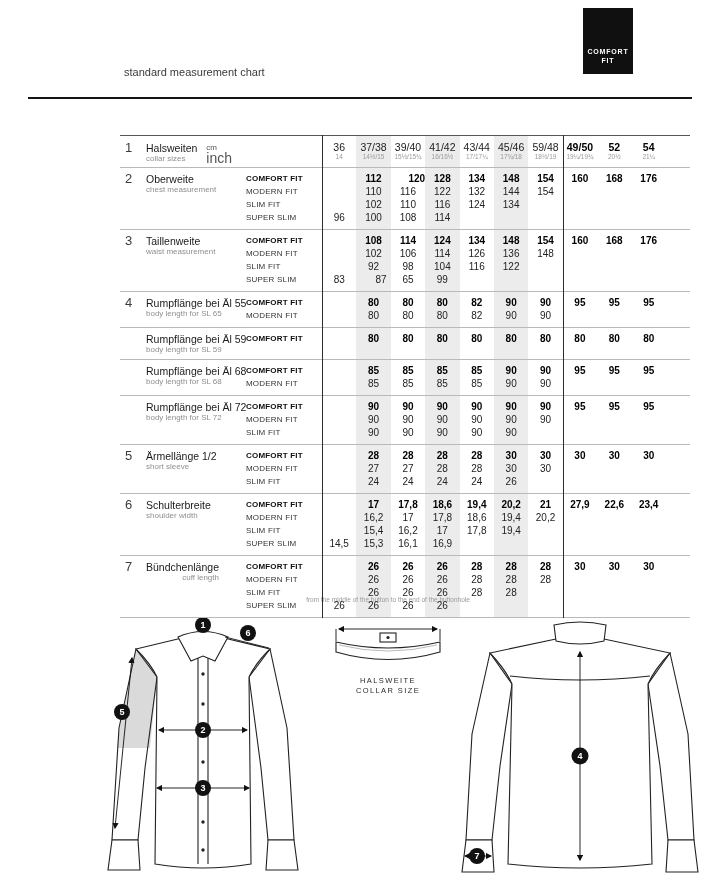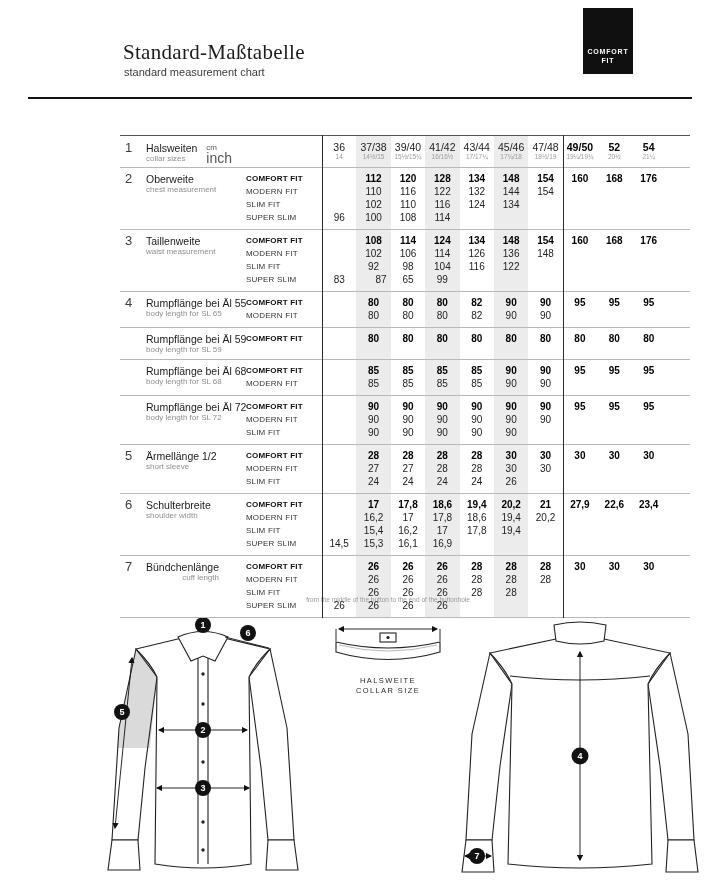--- a/index.html
+++ b/index.html
@@ -54,21 +54,20 @@
   .fw { fill:#fff; stroke:#222; stroke-width:1.1; }
   .mk { stroke:#111; stroke-width:.9; fill:none; }
   .mc { fill:#111; }
   .mt { fill:#fff; font-family:"Liberation Sans",sans-serif; font-size:9px; font-weight:bold; text-anchor:middle; }
 </style>
 </head>
 <body>
 
 <div class="page">
 
-  <div class="title">Standard-Maßtabelle</div>
   <div class="subtitle">standard measurement chart</div>
   <div class="badge">
     <span>COMFORT</span>
     <span>FIT</span>
   </div>
   <div class="rule"></div>
 
   <div class="tbl">
       <div class="stripe" style="left: 236.4px;"></div>
       <div class="stripe" style="left: 305.2px;"></div>
@@ -106,21 +105,21 @@
         </div>
         <div class="hcell">
           <div class="hcm">43/44</div>
           <div class="hin">17/17¼</div>
         </div>
         <div class="hcell">
           <div class="hcm">45/46</div>
           <div class="hin">17¾/18</div>
         </div>
         <div class="hcell">
-          <div class="hcm">47/48</div>
+          <div class="hcm">59/48</div>
           <div class="hin">18½/19</div>
         </div>
         <div class="hcell boldcol">
           <div class="hcm">49/50</div>
           <div class="hin">19¼/19¾</div>
         </div>
         <div class="hcell boldcol">
           <div class="hcm">52</div>
           <div class="hin">20½</div>
         </div>
@@ -133,21 +132,21 @@
         <div class="num" style="grid-area: 1 / 1 / span 4;">2</div>
         <div class="lblcell" style="grid-area: 1 / 2 / span 4;">
           <div>
             <div class="lde">Oberweite</div>
             <div class="len">chest measurement</div>
           </div>
         </div>
         <div class="fitcell comfort" style="grid-area: 1 / 3;">COMFORT FIT</div>
         <div class="val" style="grid-area: 1 / 4;"></div>
         <div class="val b" style="grid-area: 1 / 5;">112</div>
-        <div class="val b" style="grid-area: 1 / 6;">120</div>
+        <div class="val b" style="grid-area: 1 / 6; text-align: right;">120</div>
         <div class="val b" style="grid-area: 1 / 7;">128</div>
         <div class="val b" style="grid-area: 1 / 8;">134</div>
         <div class="val b" style="grid-area: 1 / 9;">148</div>
         <div class="val b" style="grid-area: 1 / 10;">154</div>
         <div class="val b" style="grid-area: 1 / 11;">160</div>
         <div class="val b" style="grid-area: 1 / 12;">168</div>
         <div class="val b" style="grid-area: 1 / 13;">176</div>
         <div class="fitcell" style="grid-area: 2 / 3;">MODERN FIT</div>
         <div class="val" style="grid-area: 2 / 4;"></div>
         <div class="val" style="grid-area: 2 / 5;">110</div>

